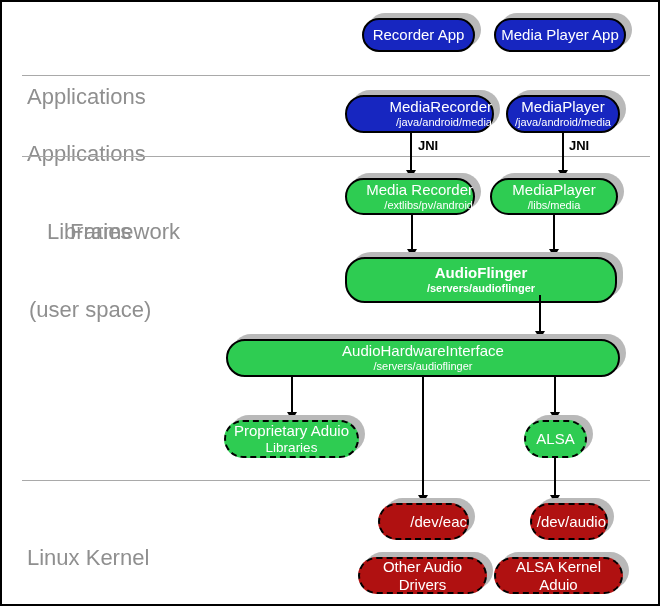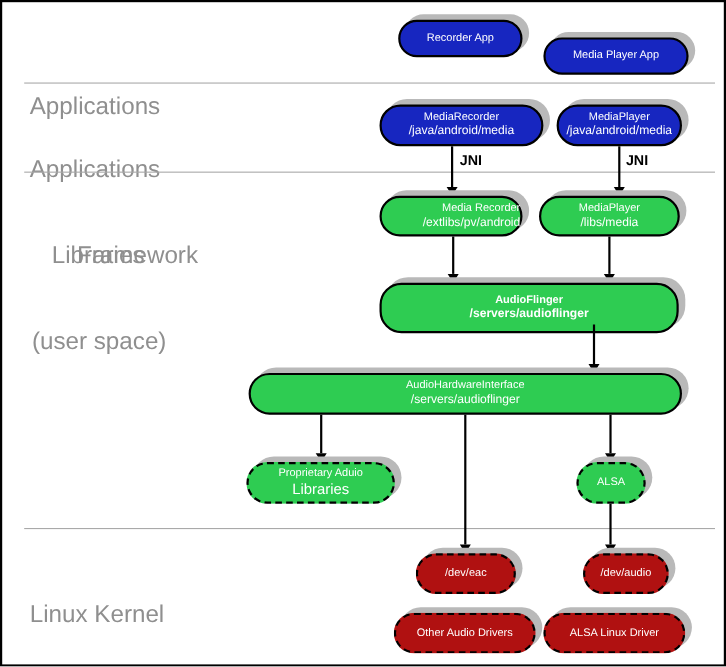--- a/index.html
+++ b/index.html
@@ -31,23 +31,23 @@
     border-radius:20px;
     display:flex;flex-direction:column;
     align-items:center;justify-content:center;
     color:#fff;
     text-align:center;
     line-height:1.2;
     box-shadow:6px -5px 0 0 #b9b9b9;
   }
   .node.blue{background:#1726c0;}
   .node.green{background:#2ecc52;}
-  .node.red{background:#b01111;}
+  .node.red{background:#b01111;align-items:flex-end;}
   .node.dashed{border-style:dashed;border-width:2px;}
-  .node-title{font-size:10px;}
+  .node-title{font-size:15px;}
   .node-sub{font-size:11px;}
   .node.eq .node-sub{font-size:13.5px;}
   .edge{
     position:absolute;
     width:10px;
     display:flex;flex-direction:column;align-items:center;
   }
   .edge-line{width:1.5px;flex:1;background:#000;}
   .edge-arrow{
     width:0;height:0;
@@ -82,25 +82,25 @@
     <div>Linux Kernel</div>
   </div>
 
   <div class="divider" style="top:73px;"></div>
   <div class="divider" style="top:154px;"></div>
   <div class="divider" style="top:478px;"></div>
 
   <div class="node blue" style="left:360px;top:16px;width:113px;height:34px;">
     <div class="node-title">Recorder App</div>
   </div>
-  <div class="node blue" style="left:492px;top:16px;width:132px;height:34px;margin-top:16px;">
+  <div class="node blue" style="left:492px;top:16px;width:132px;height:34px;">
     <div class="node-title">Media Player App</div>
   </div>
 
-  <div class="node blue" style="left:343px;top:93px;width:149px;height:38px;">
+  <div class="node blue" style="left:343px;top:93px;width:149px;height:38px;align-items:flex-end;">
     <div class="node-title">MediaRecorder</div>
     <div class="node-sub">/java/android/media</div>
   </div>
   <div class="node blue" style="left:504px;top:93px;width:114px;height:38px;">
     <div class="node-title">MediaPlayer</div>
     <div class="node-sub">/java/android/media</div>
   </div>
 
   <div class="edge" style="left:404px;top:131px;height:45px;">
     <div class="edge-line"></div>
@@ -175,16 +175,16 @@
   <div class="node red dashed" style="left:376px;top:501px;width:91px;height:37px;">
     <div class="node-title">/dev/eac</div>
   </div>
   <div class="node red dashed" style="left:516px;top:501px;width:78px;height:37px;margin-left:12px;">
     <div class="node-title">/dev/audio</div>
   </div>
   <div class="node red dashed" style="left:356px;top:555px;width:129px;height:37px;">
     <div class="node-title">Other Audio Drivers</div>
   </div>
   <div class="node red dashed" style="left:492px;top:555px;width:129px;height:37px;">
-    <div class="node-title">ALSA Linux Driver</div>
+    <div class="node-title">ALSA Kernel Aduio</div>
   </div>
 
 </div>
 
 </body></html>

